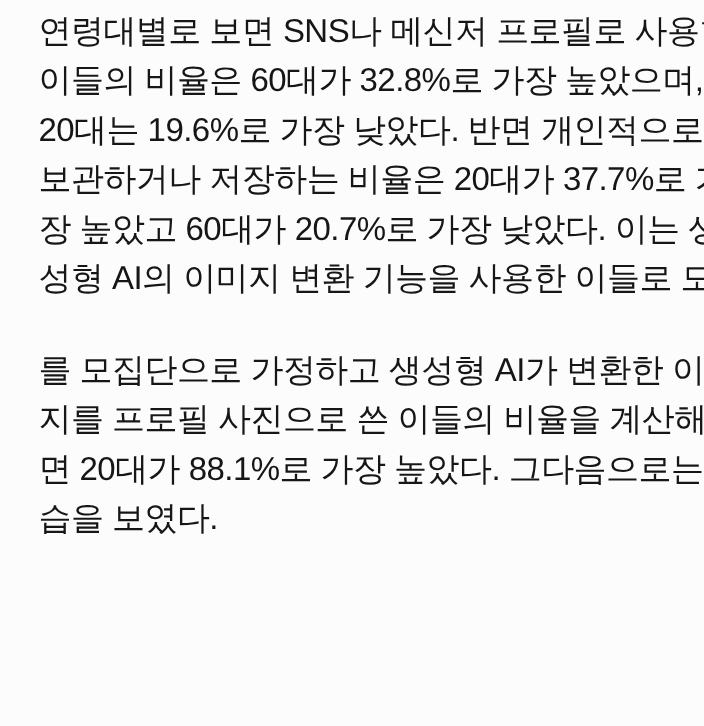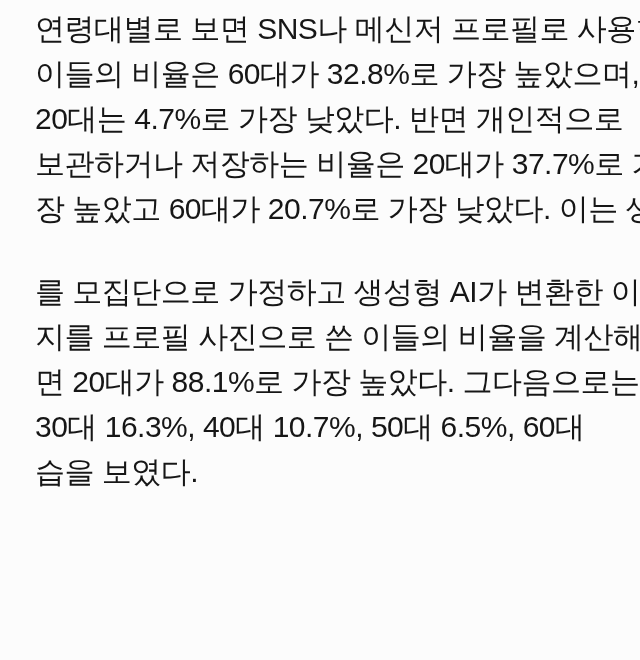--- a/index.html
+++ b/index.html
@@ -38,26 +38,26 @@
   }
 </style>
 </head>
 <body>
 
 <div class="page">
 
   <p class="para">
     <span class="line">연령대별로 보면 SNS나 메신저 프로필로 사용한</span>
     <span class="line">이들의 비율은 60대가 32.8%로 가장 높았으며,</span>
-    <span class="line">20대는 4.7%로 가장 낮았다. 반면 개인적으로</span>
+    <span class="line">20대는 19.6%로 가장 낮았다. 반면 개인적으로</span>
     <span class="line">보관하거나 저장하는 비율은 20대가 37.7%로 가</span>
     <span class="line">장 높았고 60대가 20.7%로 가장 낮았다. 이는 생</span>
+    <span class="line">성형 AI의 이미지 변환 기능을 사용한 이들로 모</span>
   </p>
 
   <p class="para">
     <span class="line">를 모집단으로 가정하고 생성형 AI가 변환한 이미</span>
     <span class="line">지를 프로필 사진으로 쓴 이들의 비율을 계산해보</span>
     <span class="line">면 20대가 88.1%로 가장 높았다. 그다음으로는</span>
-    <span class="line">30대 16.3%, 40대 10.7%, 50대 6.5%, 60대</span>
     <span class="line">습을 보였다.</span>
   </p>
 
 </div>
 
 </body></html>

